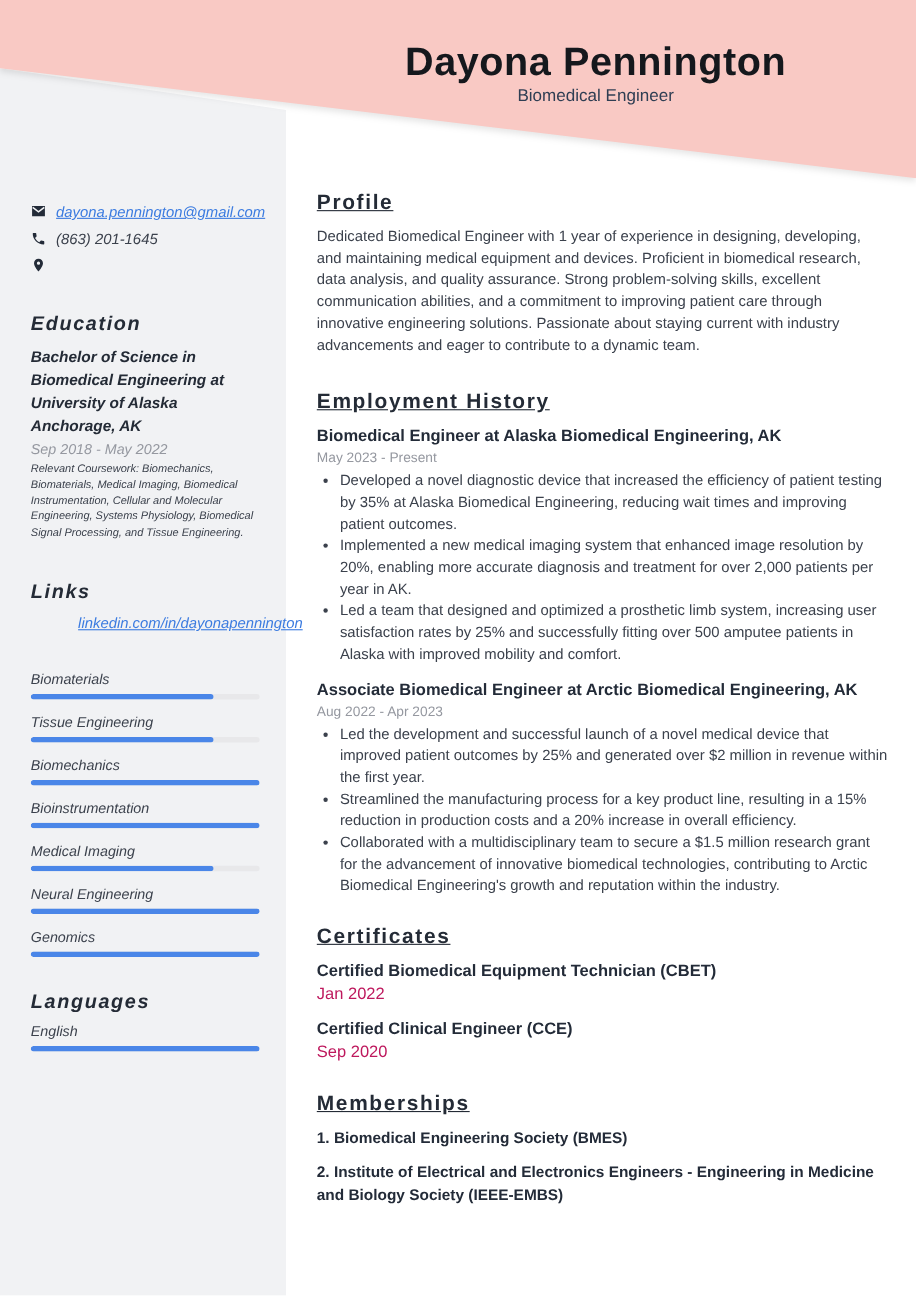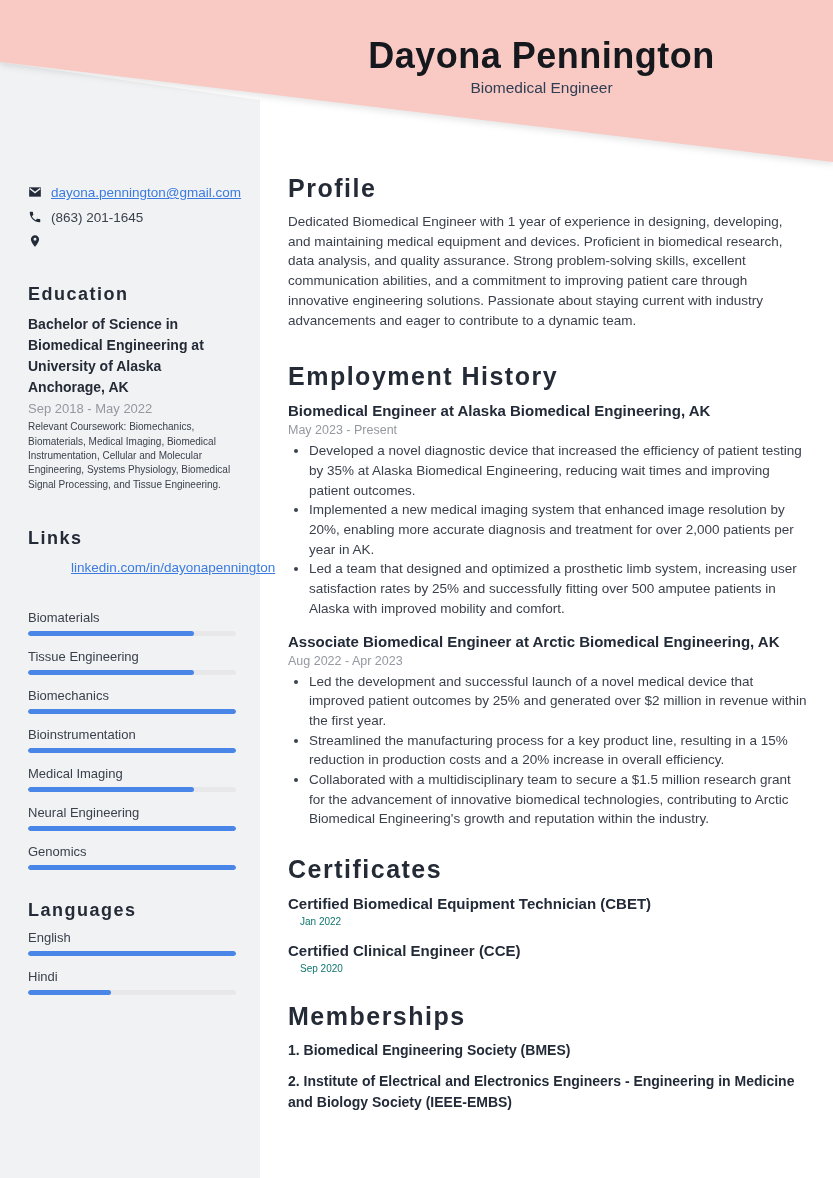--- a/index.html
+++ b/index.html
@@ -21,51 +21,51 @@
     width:100%;height:100%;background:var(--band,#f9c9c4);
     clip-path:polygon(0 0,100% 0,100% 162px,0 62px);
   }
   
   .header{position:absolute;top:36px;left:260px;right:10px;text-align:center;z-index:3;}
   .header h1{margin:0;font-size:36px;letter-spacing:.5px;font-weight:700;color:#15181d;line-height:1.1;}
   .header .subtitle{margin-top:3px;font-size:15.5px;color:#2f3e53;}
   
   .sidebar{
     position:absolute;left:0;top:0;width:260px;box-sizing:border-box;
-    padding:183px 24px 0 28px;z-index:1;
+    padding:183px 24px 0 28px;z-index:1;font-style:italic;
   }
   .contact-row{display:flex;gap:9px;margin-bottom:5px;font-size:13.5px;line-height:1.45;}
   .contact-row .cicon{flex:0 0 14px;padding-top:2px;}
   .contact-row .cicon svg{width:14px;height:14px;display:block;}
   a.blue-link{color:var(--link,#3b7be0);text-decoration:underline;white-space:nowrap;}
   .side-h{margin:0 0 9px;font-size:18px;font-weight:700;letter-spacing:1.5px;color:#242b36;}
   .sec-education{margin-top:36px;}
   .degree{font-size:14px;font-weight:700;color:#242b36;line-height:1.5;}
   .side-date{font-size:13px;color:#9598a0;margin:3px 0 4px;}
   .coursework{font-size:10px;line-height:1.44;}
   .sec-links{margin-top:36px;}
   .sec-links a{font-size:13.5px;padding-left:43px;}
   .sec-skills{margin-top:34px;}
   .meter-item{margin-bottom:13px;}
   .meter-item .m-label{font-size:13px;margin-bottom:6px;}
   .track{width:100%;height:5px;border-radius:3px;background:#e8e8ea;overflow:hidden;}
   .fill{height:100%;border-radius:3px;background:var(--accent,#4a86e8);}
   .sec-languages{margin-top:30px;}
   
   .main{margin-left:260px;box-sizing:border-box;padding:174px 26px 0 28px;position:relative;z-index:1;}
-  .main-h{margin:0 0 9px;font-size:25px;font-weight:700;letter-spacing:1.5px;color:#242b36;}
+  .main-h{margin:0 0 9px;font-size:19px;font-weight:700;letter-spacing:1.5px;color:#242b36;text-decoration:underline;}
   .body-text{margin:0;font-size:13.5px;line-height:1.46;}
   .sec-employment{margin-top:32px;}
   .job h3,.cert h3{margin:0;font-size:15px;font-weight:700;color:#232b38;line-height:1.4;}
   .job .j-date{font-size:12.5px;color:#9598a0;margin:2px 0 4px;}
   .job ul{margin:0 0 12px;padding-left:21px;}
   .job li{font-size:13.5px;line-height:1.46;}
   .job li::marker{color:#3b414c;}
   .sec-certificates{margin-top:26px;}
-  .cert .c-date{font-size:10px;color:#0f766e;margin:2px 12px 13px;}
+  .cert .c-date{font-size:15px;color:#be185d;margin:2px 0 13px;}
   .sec-memberships{margin-top:28px;}
   .mem-item{font-size:14px;font-weight:700;color:#232b38;line-height:1.5;margin-bottom:10px;}
 </style>
 </head>
 <body>
 
 <div class="page">
 
   <div class="sidebar-bg"></div>
   <div class="pink-wrap">
@@ -171,26 +171,20 @@
     <section class="sec-languages">
       <h2 class="side-h">Languages</h2>
       <div>
 
       <div class="meter-item">
           <div class="m-label">English</div>
           <div class="track">
             <div class="fill" style="width: 100%;"></div>
           </div>
         </div>
-          <div class="meter-item">
-          <div class="m-label">Hindi</div>
-          <div class="track">
-            <div class="fill" style="width: 40%;"></div>
-          </div>
-        </div>
         </div>
     </section>
 
   </aside>
 
   <main class="main">
 
     <section class="sec-profile">
       <h2 class="main-h">Profile</h2>
       <p class="body-text">Dedicated Biomedical Engineer with 1 year of experience in designing, developing, and maintaining medical equipment and devices. Proficient in biomedical research, data analysis, and quality assurance. Strong problem-solving skills, excellent communication abilities, and a commitment to improving patient care through innovative engineering solutions. Passionate about staying current with industry advancements and eager to contribute to a dynamic team.</p>

